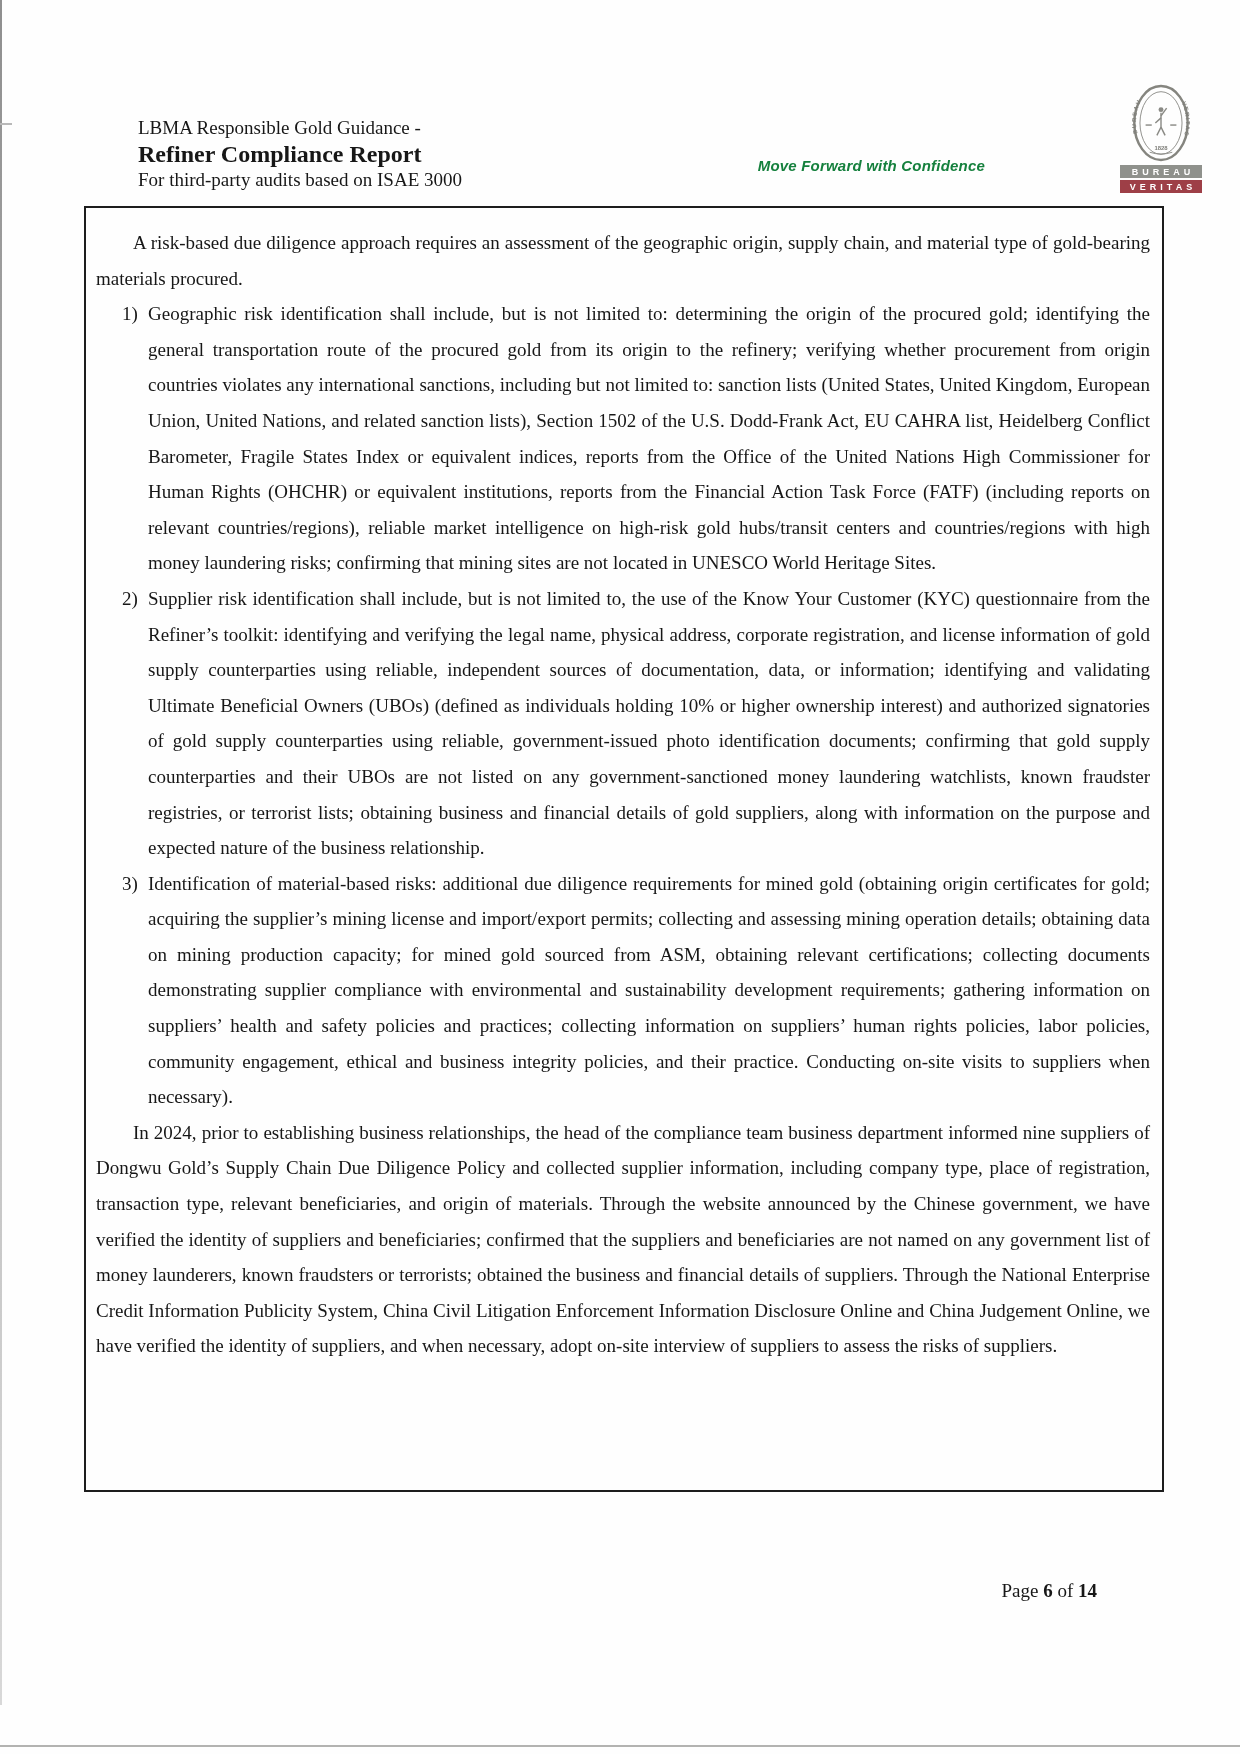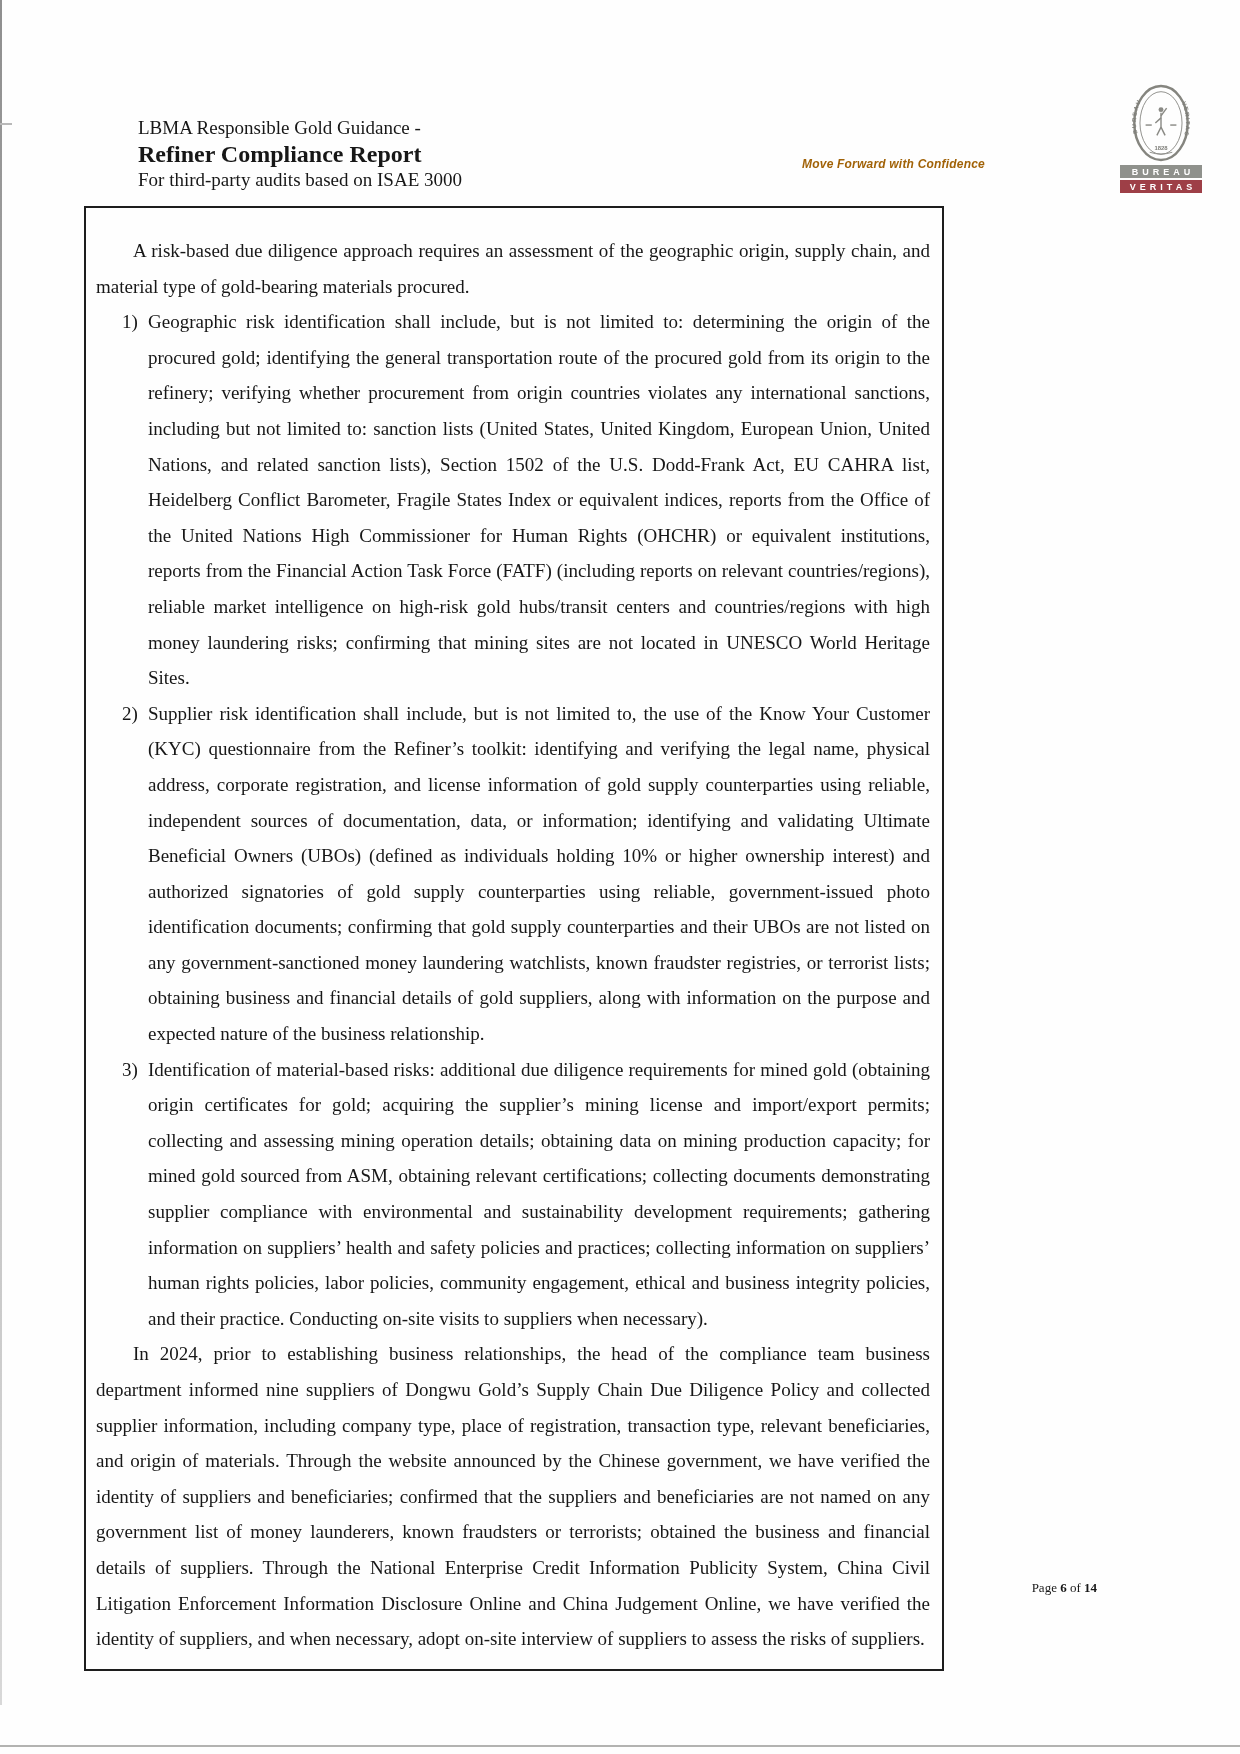--- a/index.html
+++ b/index.html
@@ -18,51 +18,51 @@
   .edge-tick   { position:absolute; left:0; top:123px; width:12px; height:2px; background:#b9b9b9; }
   .edge-bottom { position:absolute; left:0; top:1745px; width:1240px; height:2px; background:#b3b3b1; }
 
   
   .header { position:absolute; left:138px; top:115px; font-size:19px; line-height:26px; white-space:nowrap; }
   .header .t2 { font-weight:bold; font-size:24px; }
 
   .tagline {
     position:absolute; left:755px; top:157px; width:230px; text-align:right;
     font-family:"Liberation Sans", sans-serif; font-style:italic; font-weight:bold;
-    font-size:12px; color:#a16207; letter-spacing:0.2px; white-space:nowrap;
+    font-size:15px; color:#15803d; letter-spacing:0.2px; white-space:nowrap;
   }
 
   
   .logo { position:absolute; left:1120px; top:84px; width:82px; }
   .logo svg { display:block; margin:0 auto 3px auto; }
   .logo .bar {
     height:13px; margin-bottom:2px;
     display:flex; align-items:center; justify-content:center;
     color:#ffffff; font-family:"Liberation Sans", sans-serif;
     font-size:9px; font-weight:bold; letter-spacing:4px; padding-left:4px; box-sizing:border-box;
   }
   .bar-bureau  { background:#8f918c; }
   .bar-veritas { background:#9e3f47; }
 
   
   .contentbox {
-    position:absolute; left:84px; top:206px; width:860px; min-height:1286px;
+    position:absolute; left:84px; top:206px; width:1080px; min-height:1286px;
     box-sizing:border-box; border:2px solid #1d1d1d;
-    padding:25px 12px 12px 10px;
+    padding:17px 12px 12px 10px;
     font-size:19px; line-height:35.6px;
     text-align:justify;
   }
   .para, .closing { margin:0; text-indent:37px; }
   .li { position:relative; padding-left:52px; margin:0; }
   .li .num { position:absolute; left:26px; top:0; }
   .closing .it { }
 
   
   .footer { position:absolute; left:897px; top:1580px; width:200px; text-align:right;
-            font-size:13px; white-space:nowrap; }
+            font-size:19px; white-space:nowrap; }
   .footer .b { font-weight:bold; }
 </style>
 </head>
 <body>
 
 <div class="page">
 
   <div class="edge-left"></div>
   <div class="edge-tick"></div>
   <div class="edge-bottom"></div>

